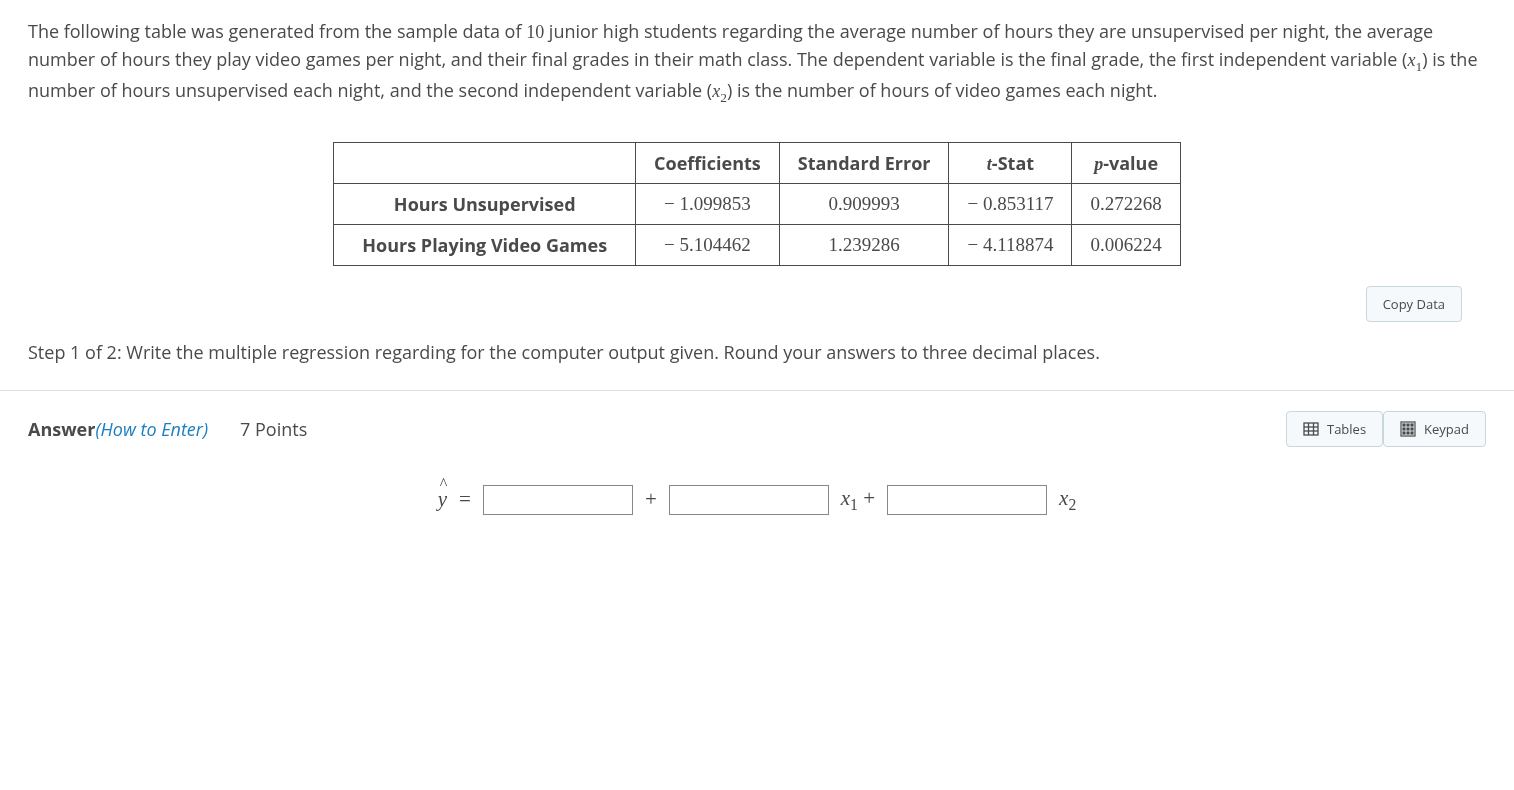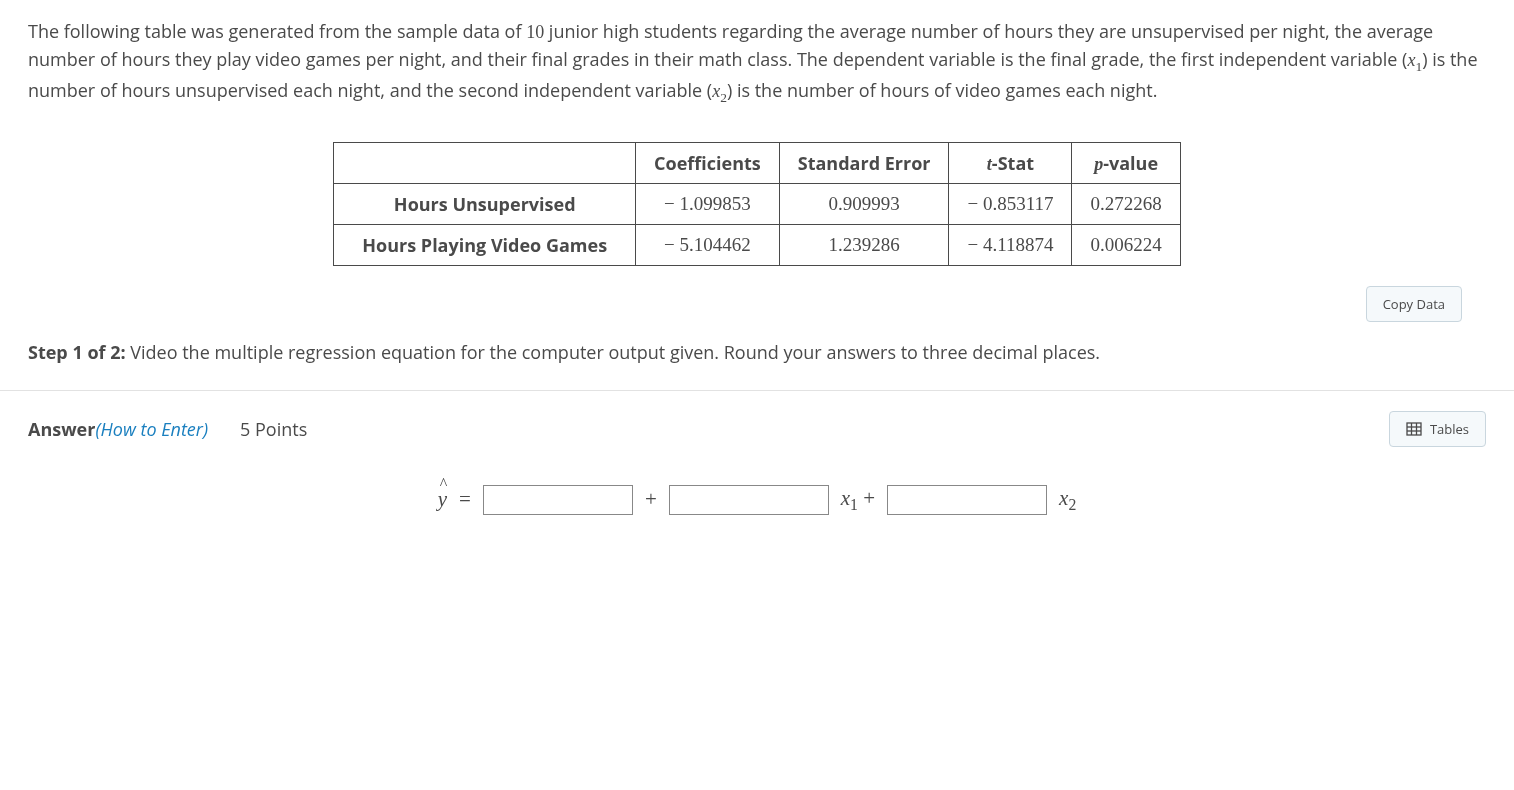--- a/index.html
+++ b/index.html
@@ -47,21 +47,21 @@
     background: #f5f9fb;
     border: 1px solid #c9d6de;
     border-radius: 4px;
     padding: 8px 16px;
     font-size: 13px;
     color: #4a4a4a;
     cursor: pointer;
     font-family: inherit;
   }
   .step-line { margin: 16px 0 26px; }
-  .step-line b { font-weight: 700; }
+  .step-line b { font-weight: 400; }
   hr.sep {
     border: none;
     border-top: 1px solid #e2e2e2;
     margin: 0 -28px 20px;
   }
   .answer-bar {
     display: flex;
     align-items: center;
     justify-content: space-between;
     margin-bottom: 38px;
@@ -136,40 +136,55 @@
 </tbody>
   </table>
 
 <div class="copy-row">
   <button class="btn">
     <span>Copy Data</span>
   </button>
 </div>
 
 <div class="step-line">
-  <b>Step 1 of 2:</b><span> Video the multiple regression equation for the computer output given. Round your answers to three decimal places.</span>
+  <b>Step 1 of 2:</b><span> Write the multiple regression regarding for the computer output given. Round your answers to three decimal places.</span>
 </div>
 
 <hr class="sep">
 
 <div class="answer-bar">
   <div class="answer-left">
     <span><span class="ans-label">Answer</span><span class="how-link">(How to Enter)</span></span>
-    <span>5 Points</span>
+    <span>7 Points</span>
   </div>
   <div class="answer-right">
     <button class="btn">
       <svg class="icon-sq" viewBox="0 0 16 16" fill="none" stroke="#4a4a4a" stroke-width="1.3">
         <rect x="1" y="2" width="14" height="12"></rect>
         <line x1="1" y1="6" x2="15" y2="6"></line>
         <line x1="1" y1="10" x2="15" y2="10"></line>
         <line x1="5.5" y1="2" x2="5.5" y2="14"></line>
         <line x1="10.5" y1="2" x2="10.5" y2="14"></line>
       </svg>
       <span>Tables</span>
+    </button>
+    <button class="btn">
+      <svg class="icon-sq" viewBox="0 0 16 16" fill="none" stroke="#4a4a4a" stroke-width="1.2">
+        <rect x="1" y="1" width="14" height="14"></rect>
+        <rect x="3" y="3" width="2" height="2" fill="#4a4a4a"></rect>
+        <rect x="7" y="3" width="2" height="2" fill="#4a4a4a"></rect>
+        <rect x="11" y="3" width="2" height="2" fill="#4a4a4a"></rect>
+        <rect x="3" y="7" width="2" height="2" fill="#4a4a4a"></rect>
+        <rect x="7" y="7" width="2" height="2" fill="#4a4a4a"></rect>
+        <rect x="11" y="7" width="2" height="2" fill="#4a4a4a"></rect>
+        <rect x="3" y="11" width="2" height="2" fill="#4a4a4a"></rect>
+        <rect x="7" y="11" width="2" height="2" fill="#4a4a4a"></rect>
+        <rect x="11" y="11" width="2" height="2" fill="#4a4a4a"></rect>
+      </svg>
+      <span>Keypad</span>
     </button>
   </div>
 </div>
 
 <div class="equation-row">
   <span class="yhat">y</span>
   <span> = </span>
   <input type="text" class="short" style="">
   <span class="plus">+</span>
   <input type="text" style="">

